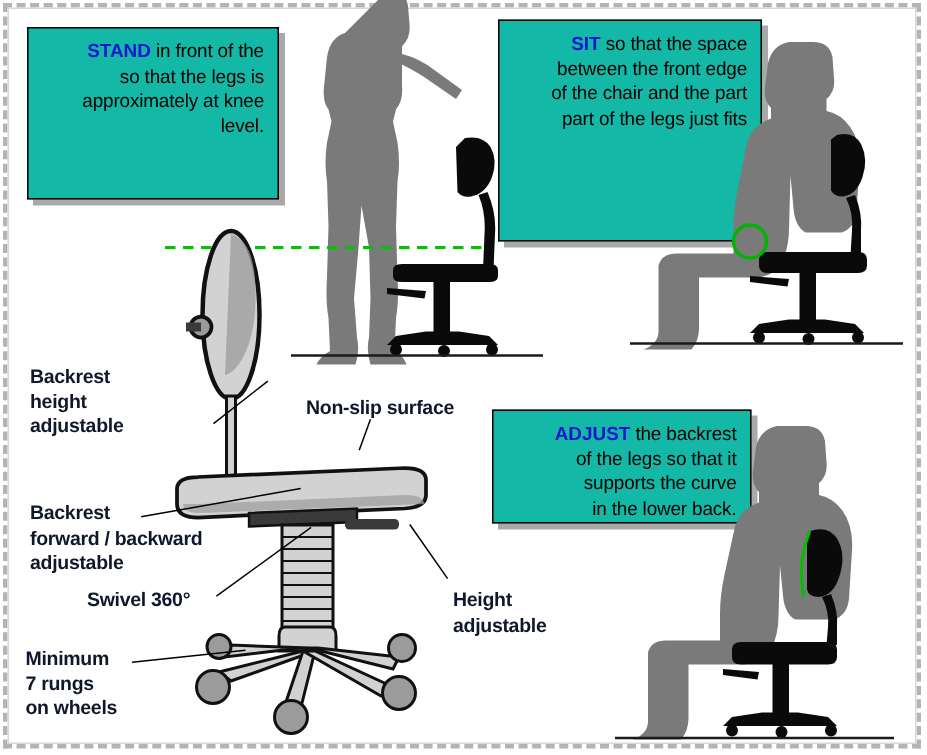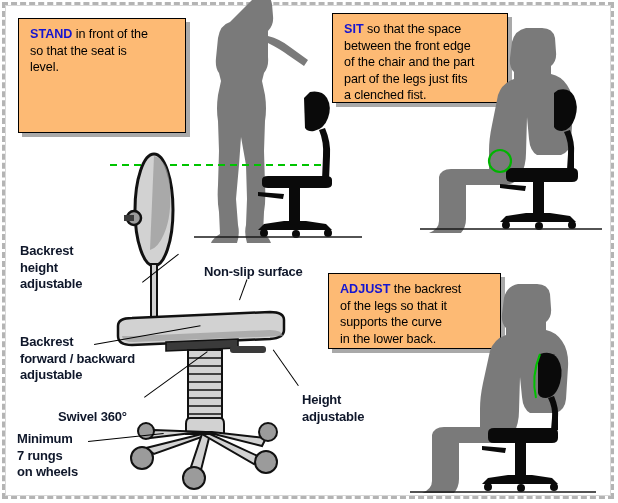--- a/index.html
+++ b/index.html
@@ -7,37 +7,37 @@
        font-family:"Liberation Sans","DejaVu Sans",sans-serif;}
   #poster{position:relative;width:618px;height:503px;background:#ffffff;box-sizing:border-box;}
 
   
   .frame{position:absolute;left:2px;top:2px;width:612px;height:497px;
          border:3px dashed #b4b4b4;box-sizing:border-box;pointer-events:none;}
   .frame-inner{position:absolute;left:5px;top:5px;width:606px;height:491px;
          border:1px solid #d8d8d8;box-sizing:border-box;pointer-events:none;}
 
   
-  .callout{position:absolute;background:#fdba74;border:1px solid #000000;
+  .callout{position:absolute;background:#14b8a6;border:1px solid #000000;
            box-shadow:4px 4px 0 0 #a9a9a9;box-sizing:border-box;
-           padding:7px 9px 6px 11px;}
+           padding:7px 9px 6px 11px;text-align:right;}
   .callout p{margin:0;font-size:12.6px;line-height:16.5px;color:#000;
              letter-spacing:-0.1px;white-space:nowrap;}
   .kw{color:#1515d0;font-weight:bold;letter-spacing:0px;}
 
   #box-stand{left:18px;top:18px;width:168px;height:115px;}
-  #box-sit{left:332px;top:13px;width:176px;height:90px;}
+  #box-sit{left:332px;top:13px;width:176px;height:148px;}
   #box-adjust{left:328px;top:273px;width:173px;height:76px;}
 
   
   .lbl{position:absolute;font-size:13px;font-weight:bold;color:#0f172a;
        line-height:16.5px;white-space:pre-line;letter-spacing:-0.2px;}
   #lbl-backrest-height{left:20px;top:243px;}
   #lbl-backrest-fb{left:20px;top:334px;}
-  #lbl-swivel{left:58px;top:409px;}
+  #lbl-swivel{left:58px;top:392px;}
   #lbl-minimum{left:17px;top:431px;}
   #lbl-nonslip{left:183px;top:264px;margin-left:21px;}
   #lbl-height-adj{left:302px;top:392px;}
 
   
   .leader{position:absolute;background:#000;height:1px;transform-origin:0 0;}
 
   
   .scene{position:absolute;}
   #scene-stand{left:196px;top:8px;width:168px;height:228px;}
@@ -60,30 +60,30 @@
 </head>
 <body>
 
 <div id="poster">
 
   <div class="frame"></div>
   <div class="frame-inner"></div>
 
   <div class="callout" id="box-stand">
     <p><span class="kw">STAND</span><span> in front of the</span></p>
-    <p>so that the seat is</p>
+    <p>so that the legs is</p>
+    <p>approximately at knee</p>
     <p>level.</p>
   </div>
 
   <div class="callout" id="box-sit">
     <p><span class="kw">SIT</span><span> so that the space</span></p>
     <p>between the front edge</p>
     <p>of the chair and the part</p>
     <p>part of the legs just fits</p>
-    <p>a  clenched fist.</p>
   </div>
 
   <div class="callout" id="box-adjust">
     <p><span class="kw">ADJUST</span><span> the backrest</span></p>
     <p>of the legs so that it</p>
     <p>supports the curve</p>
     <p>in the lower back.</p>
   </div>
 
   <div class="scene" id="scene-stand">

